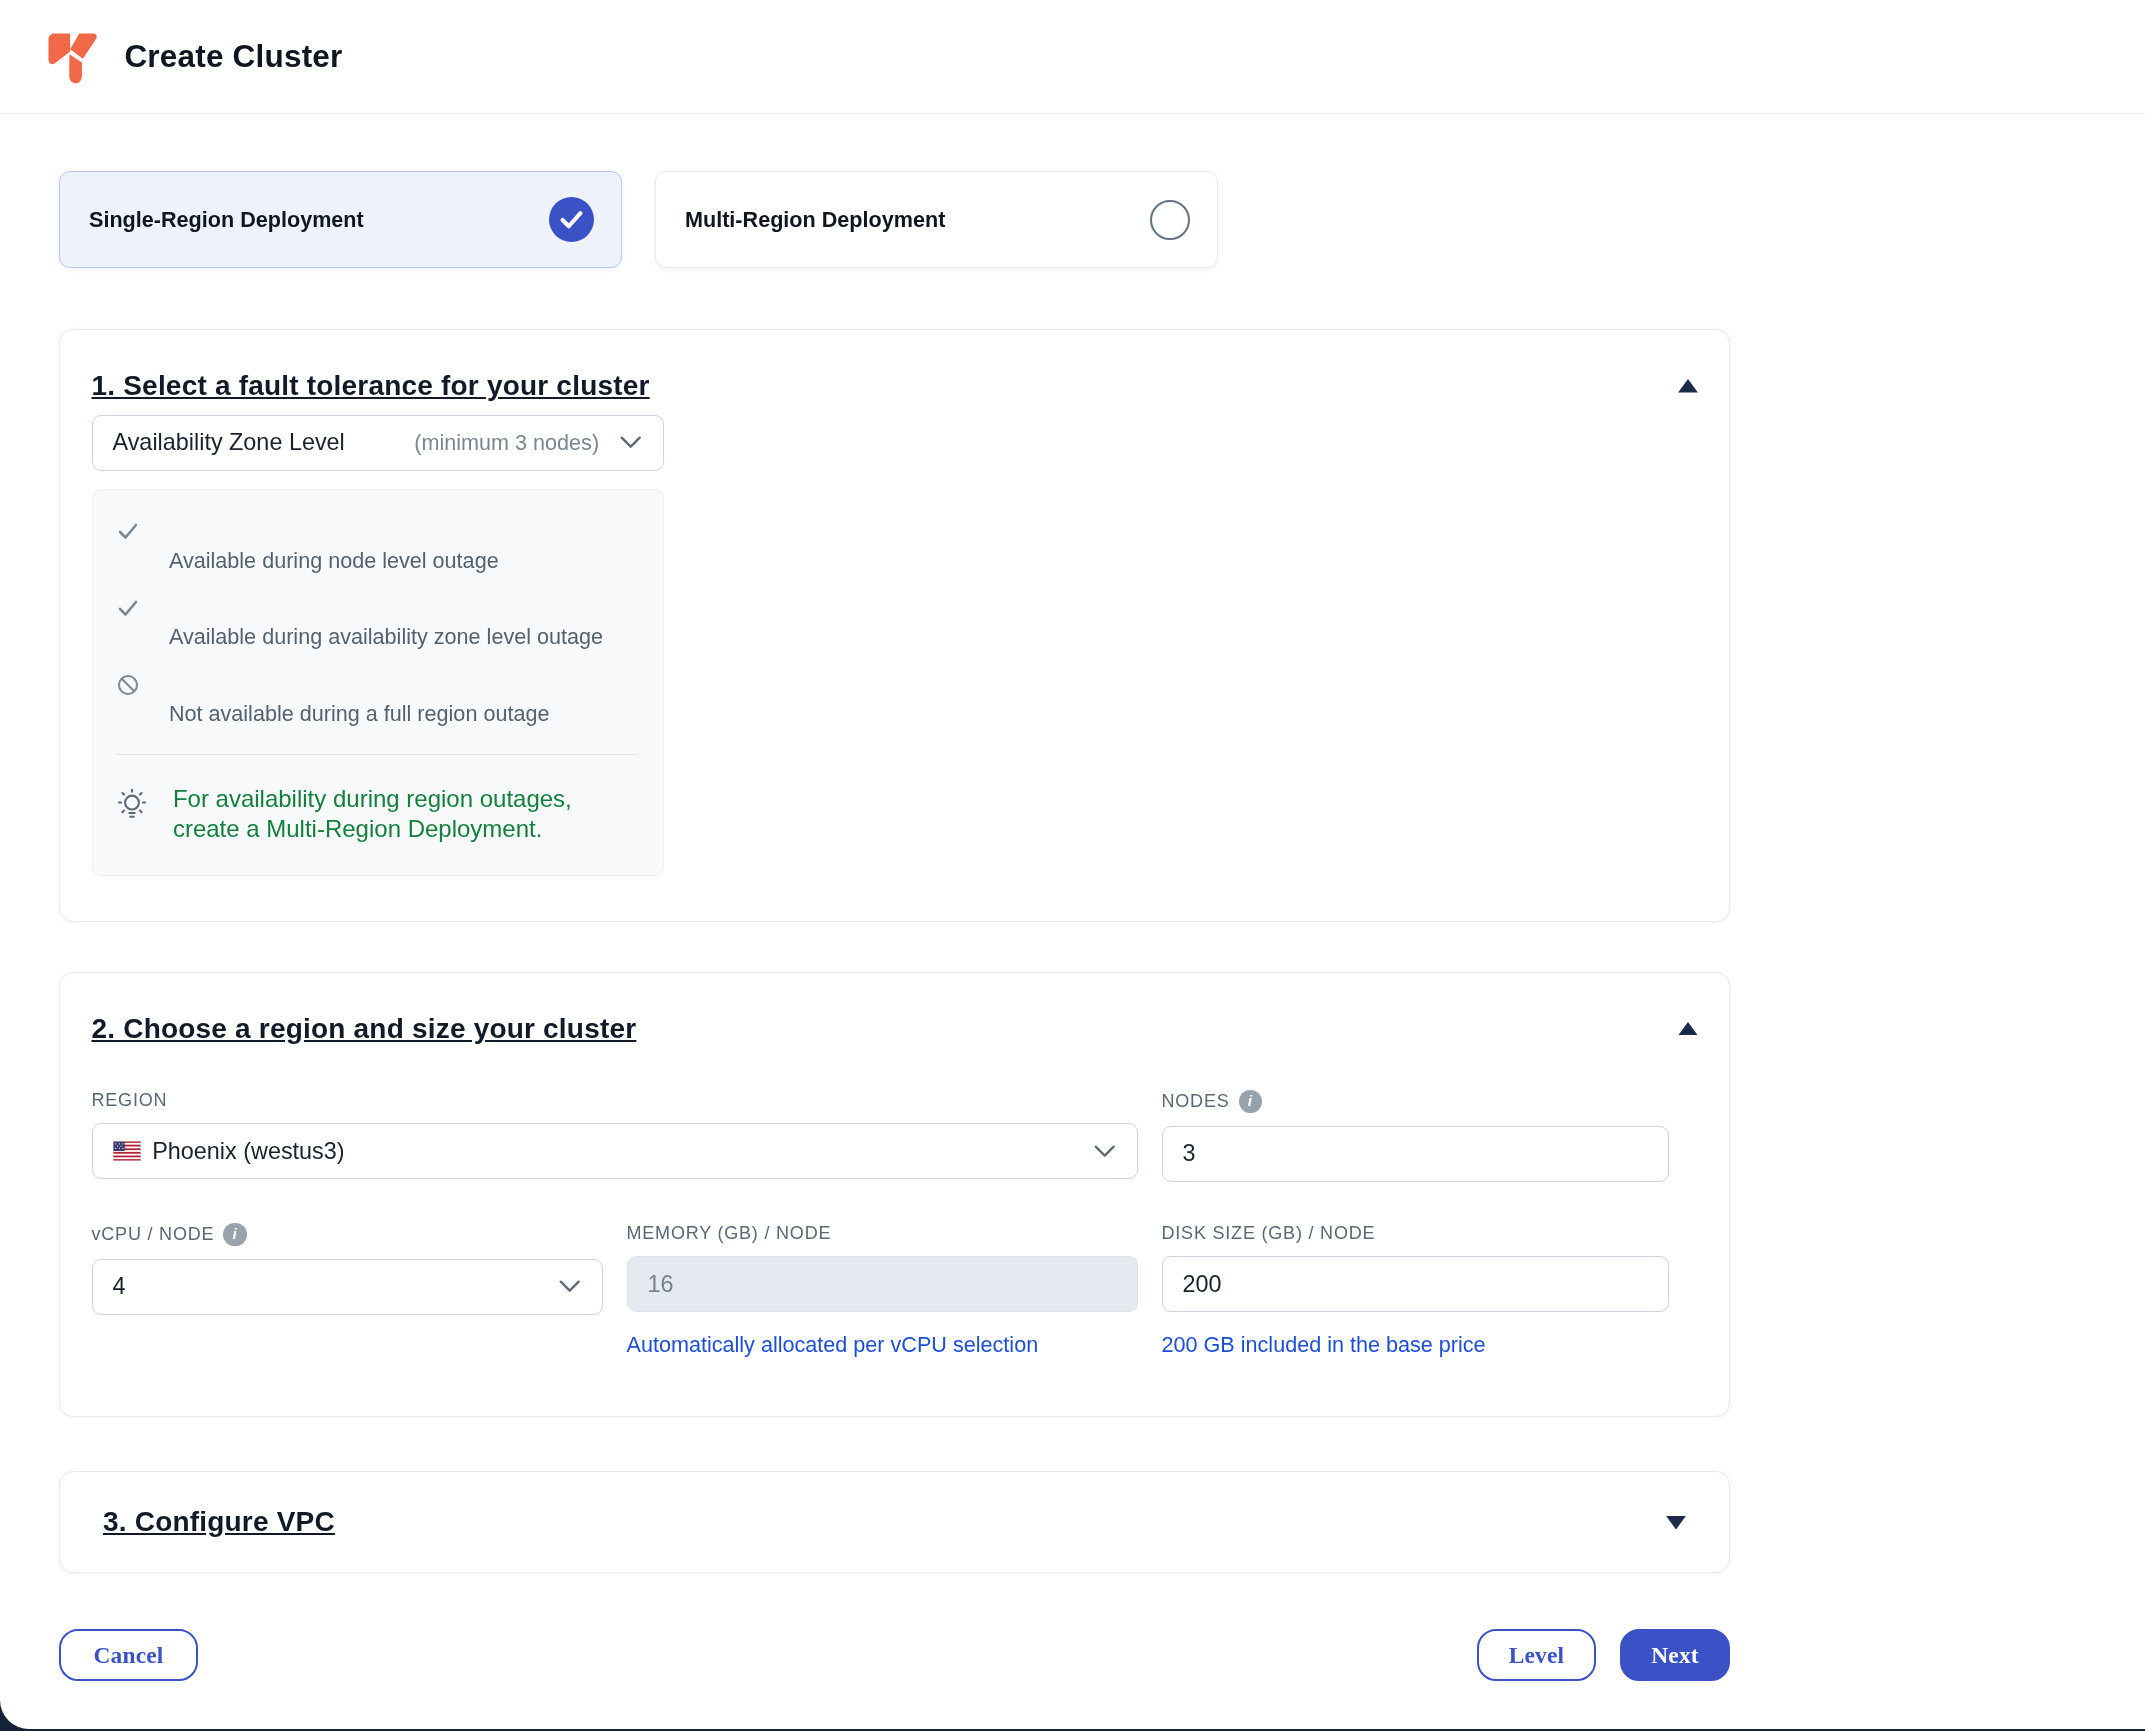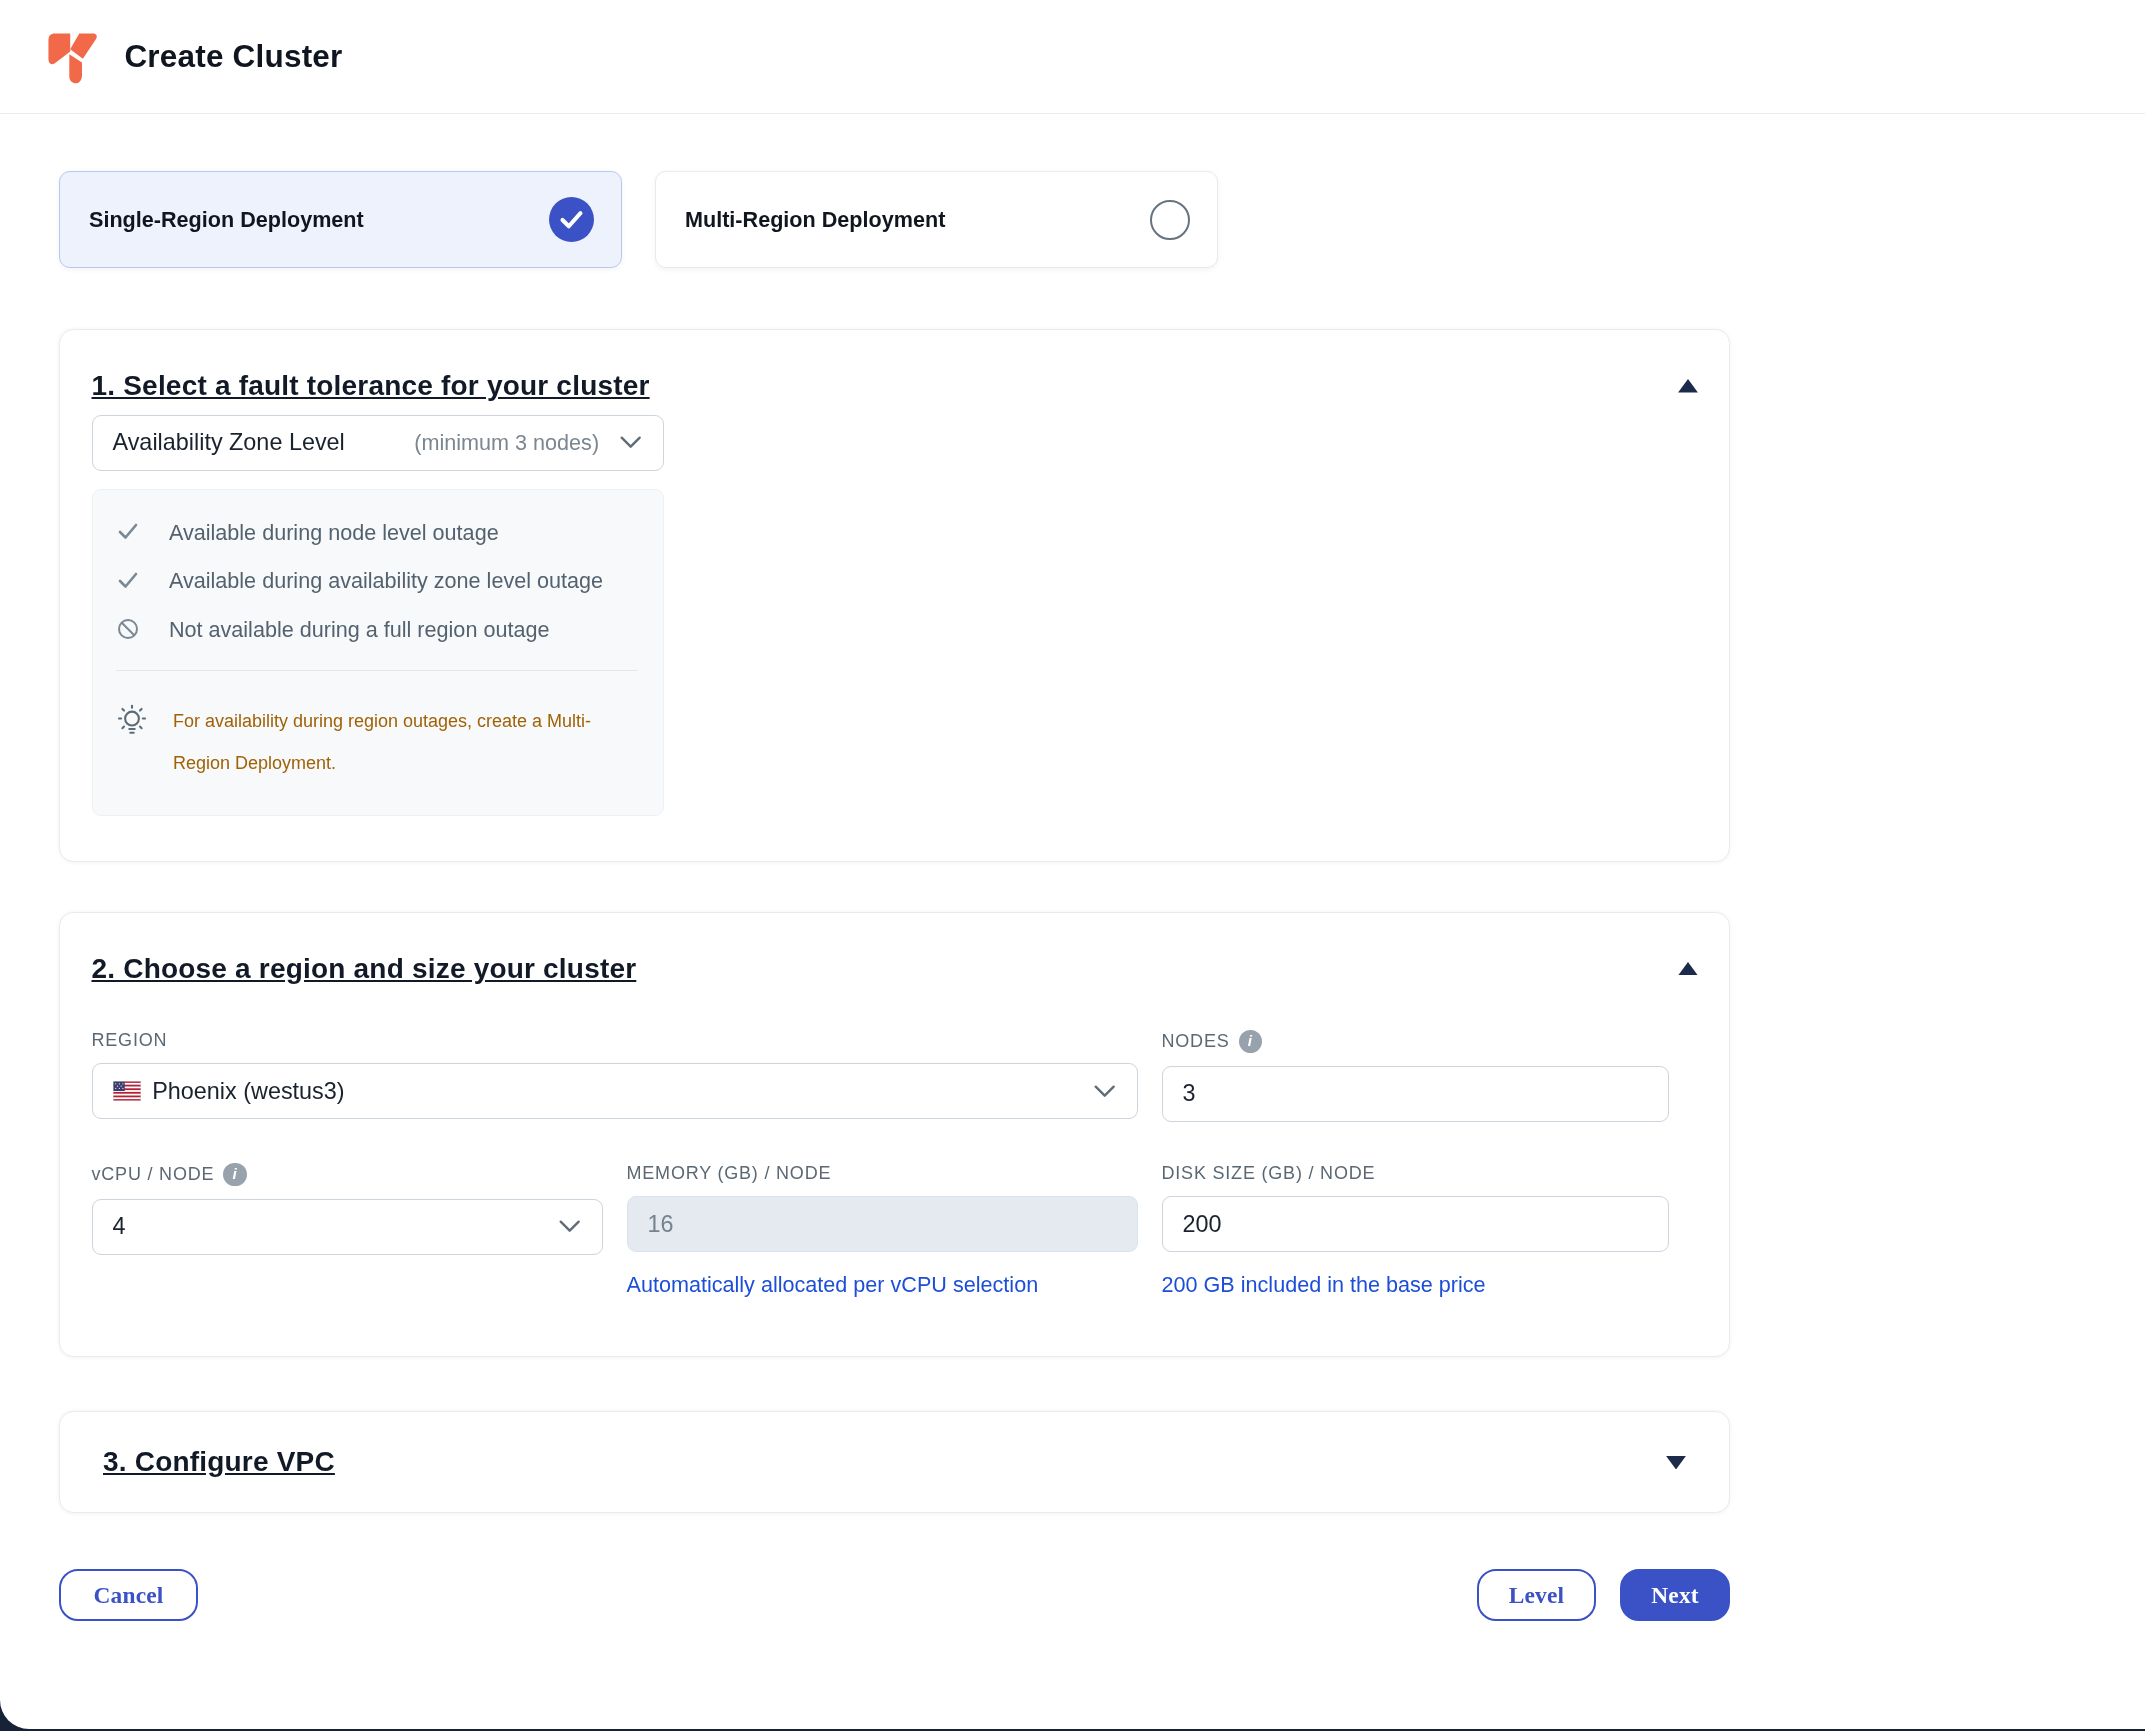--- a/index.html
+++ b/index.html
@@ -134,25 +134,25 @@
     margin-top: 18px;
     width: 572px;
     background: #f7f9fb;
     border: 0.9px solid #eef1f4;
     border-radius: 9px;
     padding: 29px 25px 31px 23.4px;
   }
   .feature-row { display: flex; align-items: flex-start; gap: 29px; margin-bottom: 21.6px; }
   .feature-row:last-child { margin-bottom: 0; }
   .feature-icon { width: 24px; height: 24px; flex: 0 0 auto; margin-top: 0.9px; }
-  .feature-text { font-size: 21.6px; color: #54626f; line-height: 27px; }
+  .feature-text { font-size: 21.6px; color: #54626f; line-height: 27px; margin-top: 28px; }
   .panel-divider { height: 0.9px; background: #e2e7ec; margin: 27px 0 29px 0; }
   .tip-row { display: flex; align-items: flex-start; gap: 25px; }
   .bulb { width: 32px; height: 40px; flex: 0 0 auto; margin-top: 1.8px; }
-  .tip-text { font-size: 18px; color: #a16207; line-height: 42px; max-width: 468px; }
+  .tip-text { font-size: 24px; color: #15803d; line-height: 30px; max-width: 468px; }
 
   
   .size-grid {
     margin-top: 45px;
     display: grid;
     grid-template-columns: 511px 511px 507px;
     column-gap: 24px;
     row-gap: 41px;
   }
   .fb-region { grid-column: 1 / 3; }

